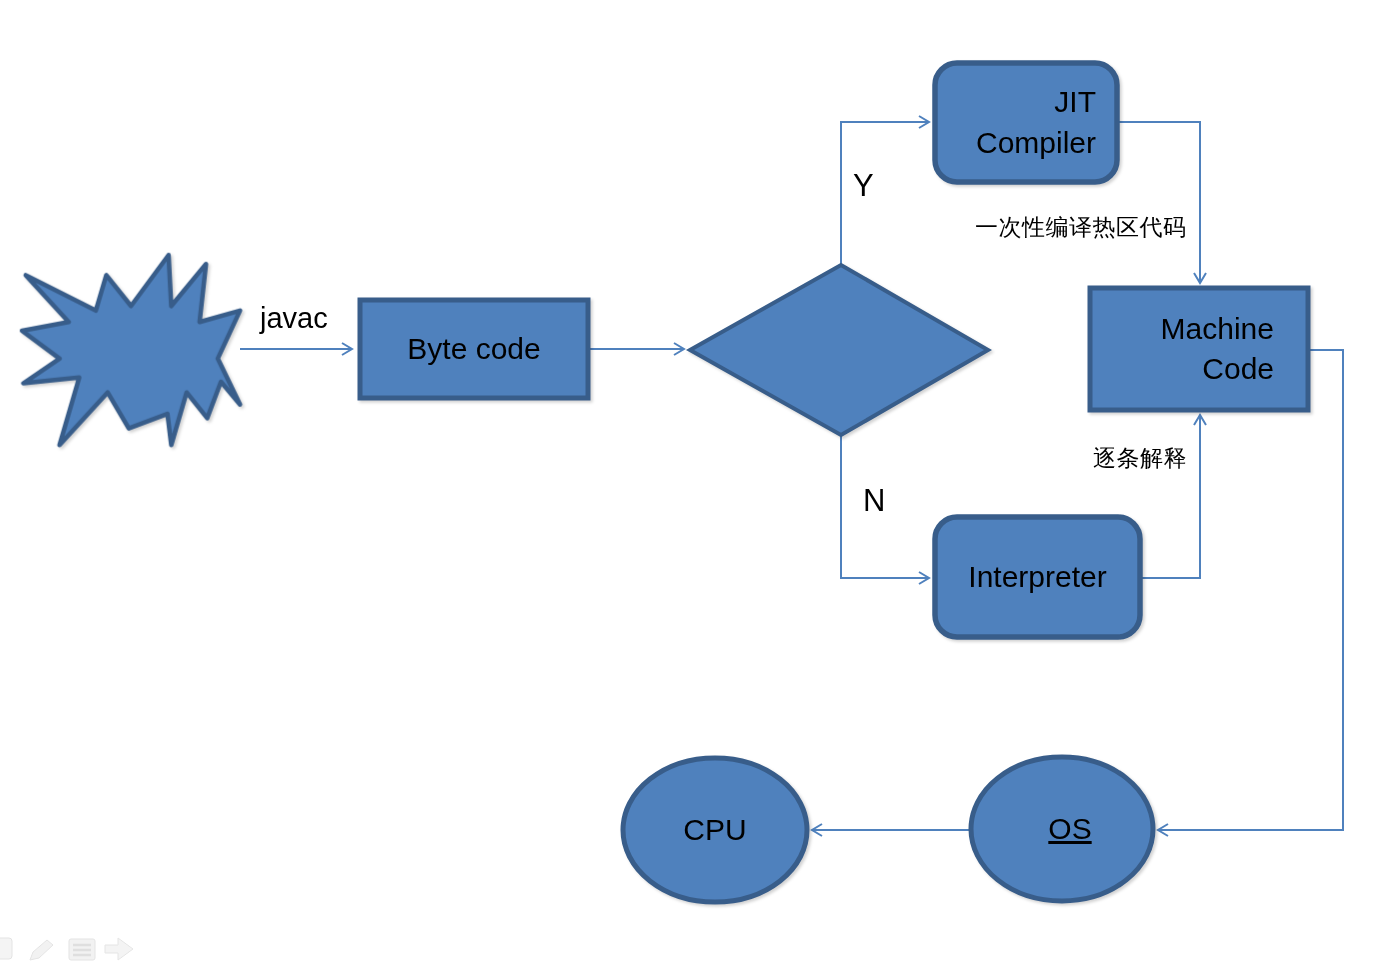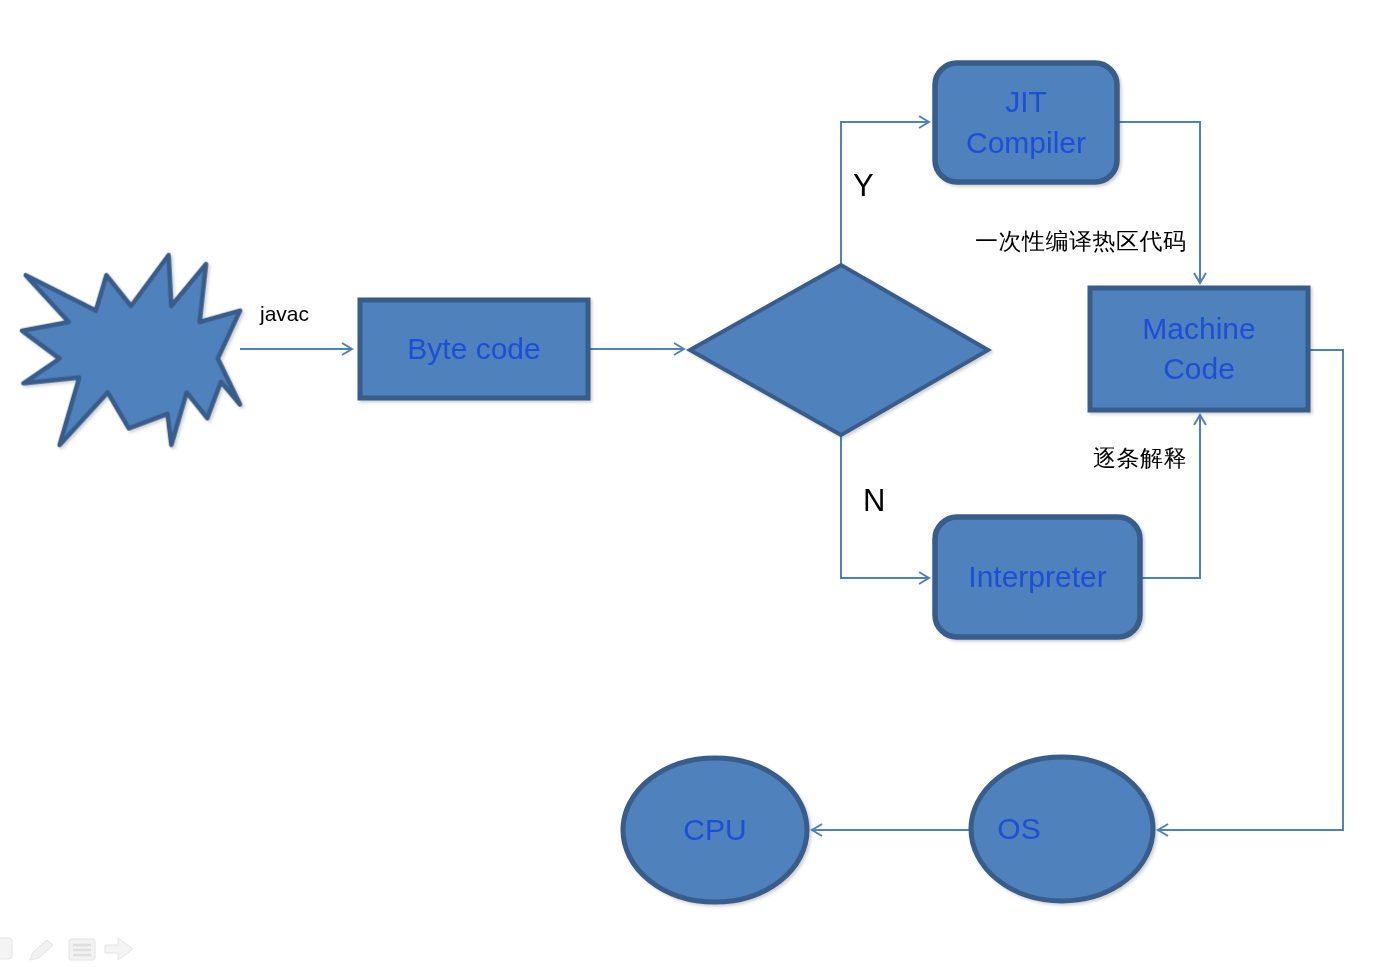--- a/index.html
+++ b/index.html
@@ -2,23 +2,23 @@
 <html><head>
 <meta charset="utf-8">
 <style>
   html,body{margin:0;padding:0;background:#fff;}
   body{width:1389px;height:967px;position:relative;overflow:hidden;
        font-family:"Liberation Sans",sans-serif;}
   #canvas{position:absolute;left:0;top:0;width:1389px;height:967px;}
   svg.layer{position:absolute;left:0;top:0;}
   .shape{filter:drop-shadow(2.5px 2.5px 1.5px rgba(0,0,0,0.18));}
   .node-label{position:absolute;display:flex;align-items:center;justify-content:center;
-      text-align:center;color:#1d4ed8;font-size:30px;line-height:1.35;pointer-events:none;}
+      text-align:right;color:#000000;font-size:30px;line-height:1.35;pointer-events:none;}
   .edge-label{position:absolute;color:#000000;pointer-events:none;}
-  .lbl-javac{font-size:21px;}
+  .lbl-javac{font-size:29px;}
   .lbl-yn{font-size:31px;}
   .lbl-cn{font-size:23px;letter-spacing:0.5px;}
   .toolbar{position:absolute;left:0;top:933px;width:150px;height:32px;opacity:0.95;}
 </style>
 </head>
 <body>
 
 <div id="canvas">
 
   <svg class="layer" width="1389" height="967" viewBox="0 0 1389 967">
@@ -66,29 +66,29 @@
 
 
   <div class="node-label" style="left:956px;top:63px;width:140px;height:119px;">JIT Compiler</div>
 
   <div class="node-label" style="left:935px;top:517px;width:205px;height:120px;">Interpreter</div>
 
   <div class="node-label" style="left:1124px;top:288px;width:150px;height:122px;">Machine Code</div>
 
   <div class="node-label" style="left:623px;top:758px;width:184px;height:144px;">CPU</div>
 
-  <div class="node-label" style="left:928px;top:757px;width:182px;height:144px;">OS</div>
+  <div class="node-label" style="left:979px;top:757px;width:182px;height:144px;text-decoration:underline;">OS</div>
 
   <div class="edge-label lbl-javac" style="left:260px;top:302px;">javac</div>
 
   <div class="edge-label lbl-yn" style="left:853px;top:168px;">Y</div>
 
   <div class="edge-label lbl-yn" style="left:863px;top:483px;">N</div>
 
-  <div class="edge-label lbl-cn" style="left:975px;top:212px;margin-top:14px;">一次性编译热区代码</div>
+  <div class="edge-label lbl-cn" style="left:975px;top:212px;">一次性编译热区代码</div>
 
   <div class="edge-label lbl-cn" style="left:1093px;top:443px;">逐条解释</div>
 
   <svg class="toolbar" width="150" height="32" viewBox="0 0 150 32">
     <rect x="-12" y="5" width="24" height="21" rx="3" fill="#f4f4f4" stroke="#e2e2e2"></rect>
     <path d="M30,27 L33,19 L47,7 L53,12 L39,25 Z" fill="#f2f2f2" stroke="#e2e2e2"></path>
     <g>
       <rect x="69" y="6" width="26" height="21" rx="2" fill="#f2f2f2" stroke="#e2e2e2"></rect>
       <line x1="73" y1="12" x2="91" y2="12" stroke="#dedede" stroke-width="2.5"></line>
       <line x1="73" y1="17" x2="91" y2="17" stroke="#dedede" stroke-width="2.5"></line>

